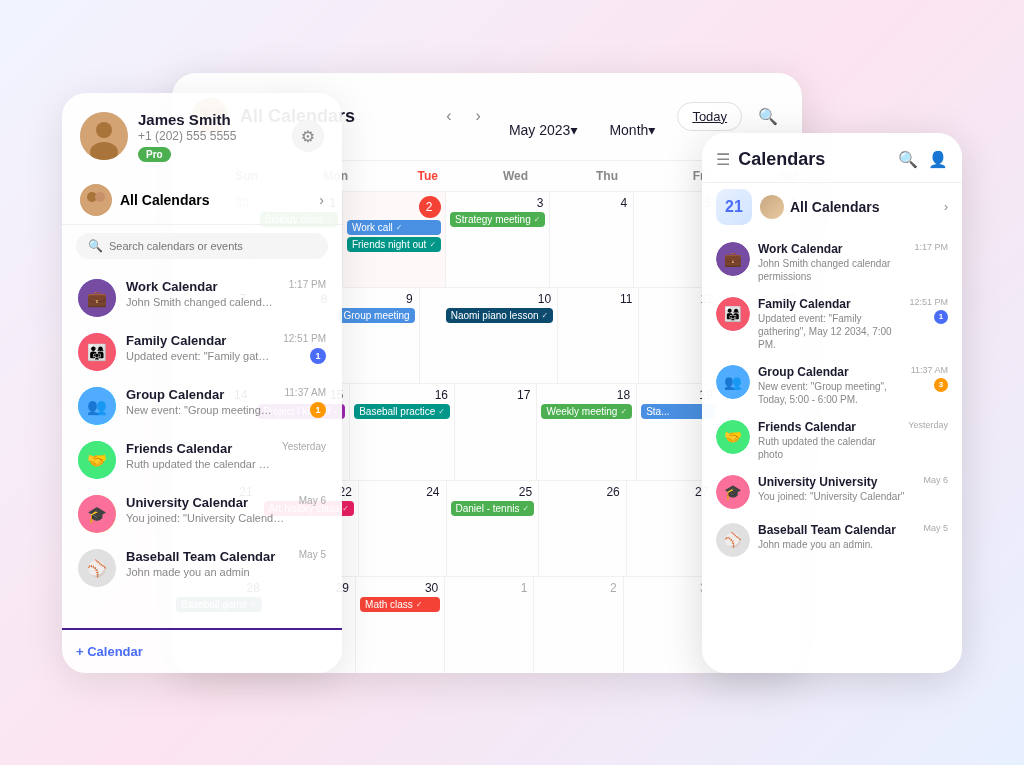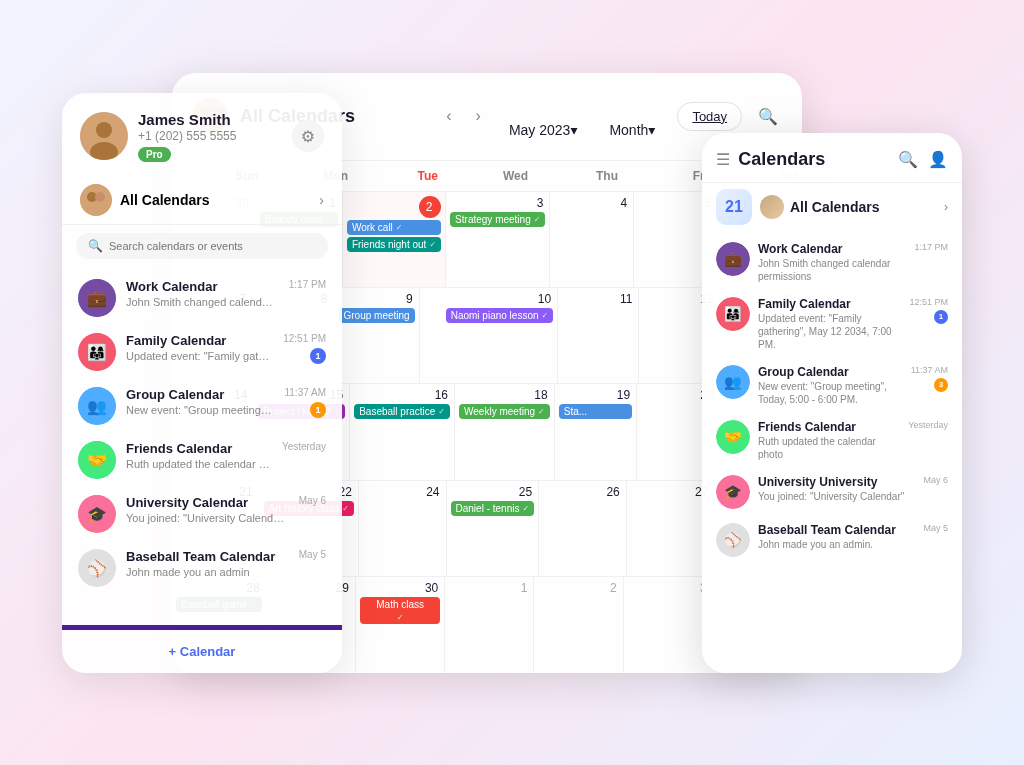--- a/index.html
+++ b/index.html
@@ -138,24 +138,24 @@
       width: 16px; height: 16px;
       border-radius: 50%;
       font-size: 9px;
       font-weight: 700;
       color: white;
       display: flex; align-items: center; justify-content: center;
     }
     .badge-blue { background: #4a6cf7; }
     .badge-orange { background: #ff9800; }
     .add-calendar-btn {
-      display: flex; align-items: center; justify-content: center;
+      display: flex; align-items: center; 
       gap: 6px;
       padding: 14px;
-      border-top: 5px solid #4c1d95;
+      border-top: 2px solid #4c1d95;
       cursor: pointer;
       font-size: 13px;
       font-weight: 600;
       color: #4a6cf7;
     }
 
     
     .main-calendar {
       position: absolute;
       left: 110px;
@@ -264,24 +264,24 @@
       margin-bottom: 2px;
       display: flex;
       align-items: center;
       gap: 3px;
       white-space: nowrap;
       overflow: hidden;
     }
     .event-pill .check { font-size: 8px; opacity: 0.8; }
     .ev-blue { background: #4a90e2; }
     .ev-green { background: #4CAF50; text-align: center; }
-    .ev-orange { background: #8b5cf6; margin-left: 22px; }
+    .ev-orange { background: #0c4a6e; margin-left: 22px; }
     .ev-purple { background: #9c27b0; }
     .ev-teal { background: #009688; }
-    .ev-red { background: #f44336; flex-direction: column; }
+    .ev-red { background: #f44336; }
     .ev-pink { background: #e91e63; }
     .ev-gray { background: #607d8b; }
 
     
     .right-panel {
       position: absolute;
       right: 0;
       top: 60px;
       width: 260px;
       height: 540px;
@@ -606,20 +606,23 @@
               </div>
             </div>
             <div class="cal-day">
               <div class="day-num current-month">16</div>
               <div class="event-pill ev-teal">
                 <span>Baseball practice</span>
                 <span class="check">✓</span>
               </div>
             </div>
             <div class="cal-day">
+              <div class="day-num current-month">17</div>
+            </div>
+            <div class="cal-day">
               <div class="day-num current-month">18</div>
               <div class="event-pill ev-green">
                 <span>Weekly meeting</span>
                 <span class="check">✓</span>
               </div>
             </div>
             <div class="cal-day">
               <div class="day-num current-month">19</div>
               <div class="event-pill ev-blue">
                 <span>Sta...</span>

